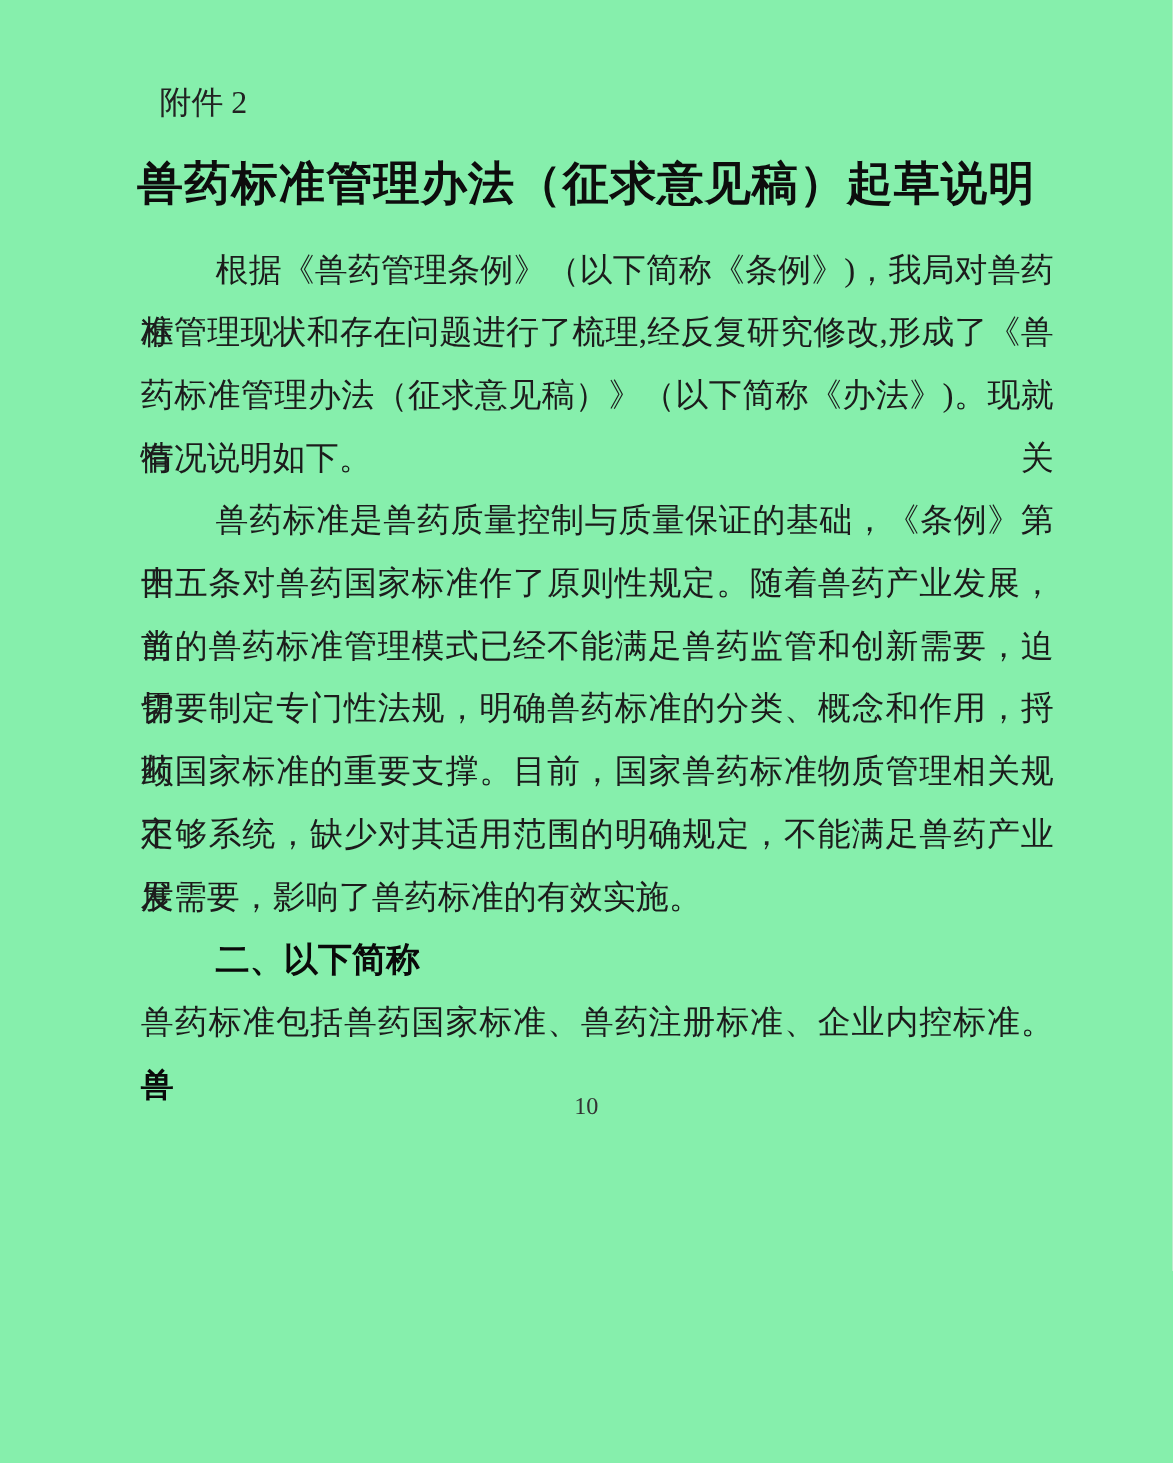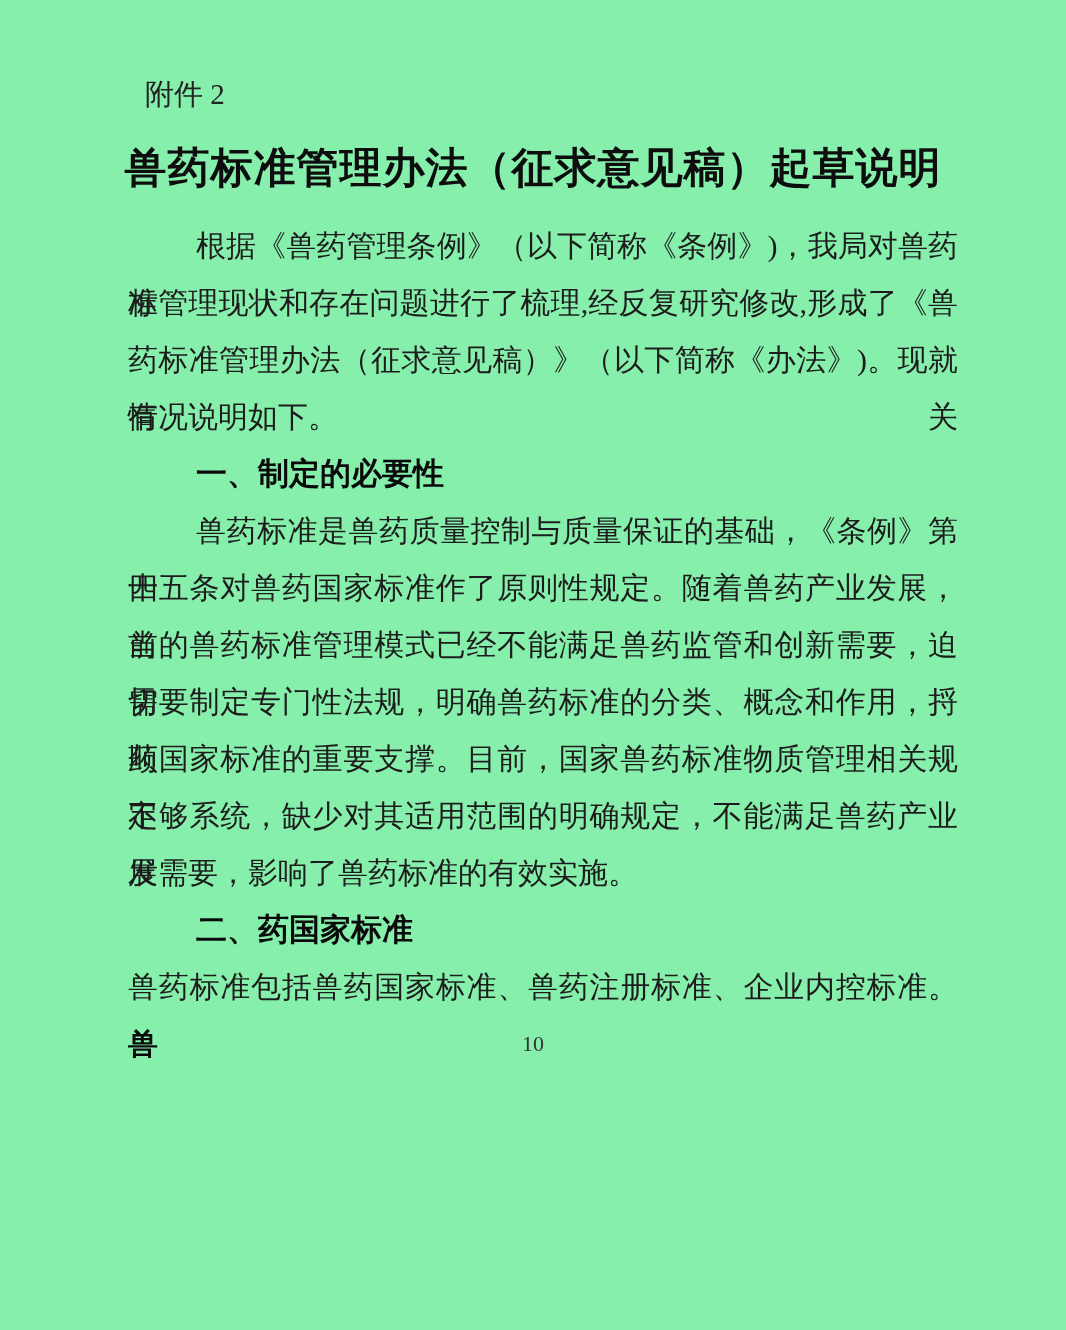--- a/index.html
+++ b/index.html
@@ -62,46 +62,45 @@
     color: #111;
     text-align: left;
     text-align-last: left;
   }
   .line .seg { color: inherit; }
   .line .seg.bold {
     font-weight: bold;
     color: #0a0a0a;
   }
   .page-number {
-    margin-top: 16px;
+    margin-top: 35px;
     text-align: center;
     font-size: 22px;
     line-height: 26px;
     color: #333;
   }
 </style>
 </head>
 <body>
 
 <div class="page">
   <div class="attachment">附件 2</div>
 
   <h1 class="doc-title">兽药标准管理办法（征求意见稿）起草说明</h1>
 
   <div class="doc-body" id="doc-body">
       <div class="line body indent justify"><span class="seg">根据《兽药管理条例》（以下简称《条例》)，我局对兽药标</span></div>
       <div class="line body justify"><span class="seg">准管理现状和存在问题进行了梳理,经反复研究修改,形成了《兽</span></div>
       <div class="line body justify"><span class="seg">药标准管理办法（征求意见稿）》（以下简称《办法》)。现就有关</span></div>
       <div class="line body"><span class="seg">情况说明如下。</span></div>
-      <div class="line heading indent"><span class="seg bold">一、制定的必要性</span></div>
       <div class="line body indent justify"><span class="seg">兽药标准是兽药质量控制与质量保证的基础，《条例》第四</span></div>
       <div class="line body justify"><span class="seg">十五条对兽药国家标准作了原则性规定。随着兽药产业发展，当</span></div>
       <div class="line body justify"><span class="seg">前的兽药标准管理模式已经不能满足兽药监管和创新需要，迫切</span></div>
       <div class="line body justify"><span class="seg">需要制定专门性法规，明确兽药标准的分类、概念和作用，捋顺</span></div>
       <div class="line body justify"><span class="seg">药国家标准的重要支撑。目前，国家兽药标准物质管理相关规定</span></div>
       <div class="line body justify"><span class="seg">不够系统，缺少对其适用范围的明确规定，不能满足兽药产业发</span></div>
       <div class="line body"><span class="seg">展需要，影响了兽药标准的有效实施。</span></div>
-      <div class="line heading indent"><span class="seg bold">二、药国家标准</span></div>
+      <div class="line heading indent"><span class="seg bold">二、以下简称</span></div>
       <div class="line body justify"><span class="seg">兽药标准包括兽药国家标准、兽药注册标准、企业内控标准。</span><span class="seg bold">兽</span></div>
     </div>
 
   <div class="page-number">10</div>
 </div>
 
 </body></html>

